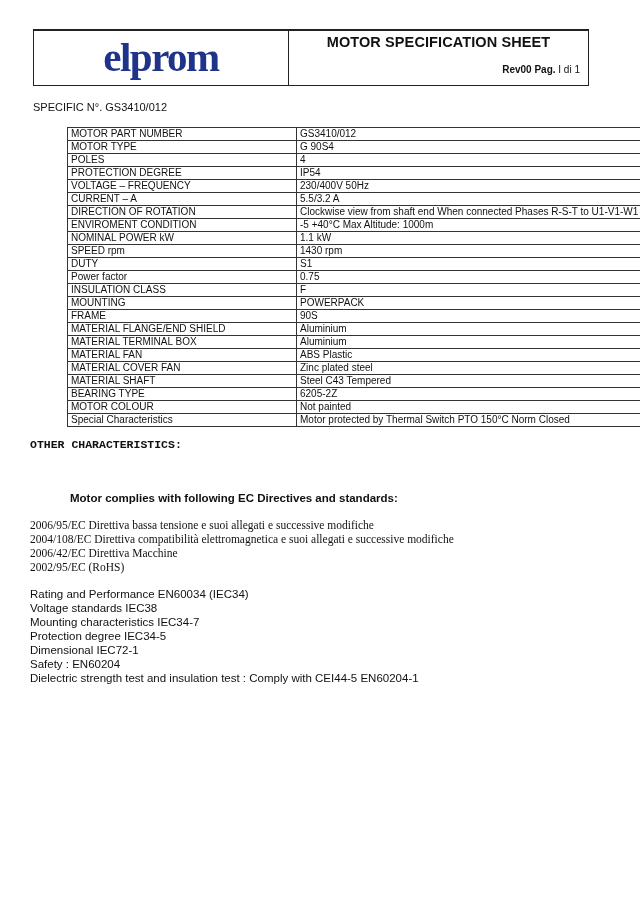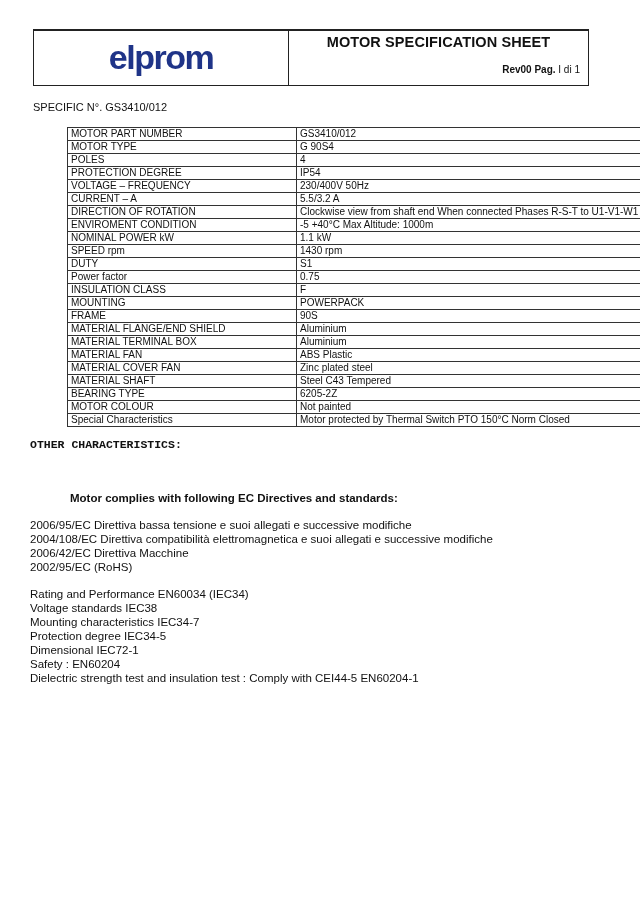--- a/index.html
+++ b/index.html
@@ -1,19 +1,19 @@
 <!DOCTYPE html>
 <html><head>
 <meta charset="utf-8">
 <style>
   html, body { margin: 0; padding: 0; background: #ffffff; }
   body { width: 640px; height: 906px; position: relative; font-family: "Liberation Sans", sans-serif; color: #111; overflow: hidden; }
   .header-box { position: absolute; left: 33px; top: 29px; width: 556px; height: 57px; border: 1px solid #222; border-top-width: 2px; box-sizing: border-box; display: flex; }
   .logo-cell { width: 254px; border-right: 1px solid #222; display: flex; align-items: center; justify-content: center; }
-  .logo { font-family: Liberation Sans, sans-serif; font-weight: bold; font-size: 34px; color: #1f3488; letter-spacing: -1.5px; line-height: 1; margin-top: -2px; }
+  .logo { font-family: Liberation Serif, serif; font-weight: bold; font-size: 41px; color: #1f3488; letter-spacing: -1.5px; line-height: 1; margin-top: -2px; }
   .title-cell { flex: 1; position: relative; }
   .title { position: absolute; left: 0; right: 0; top: 3px; text-align: center; font-weight: bold; font-size: 14.5px; letter-spacing: 0.1px; }
   .rev { position: absolute; right: 8px; top: 33px; font-size: 10px; }
   .rev b { font-weight: bold; }
   .specific { position: absolute; left: 33px; top: 101px; font-size: 11px; }
   .spec-table { position: absolute; left: 67px; top: 127px; width: 592px; border-collapse: collapse; font-size: 10px; }
   .spec-table td { border: 1px solid #333; padding: 0 3px; line-height: 12px; vertical-align: top; }
   .spec-table td.k { width: 222px; }
   .spec-table td.v { text-align: justify; text-align-last: left; }
   .section { position: absolute; left: 30px; font-size: 11.5px; line-height: 14px; }
@@ -134,21 +134,21 @@
       <tr>
         <td class="k">Special Characteristics</td>
         <td class="v">Motor protected by Thermal Switch PTO 150°C Norm Closed</td>
       </tr>
     </tbody>
 </table>
 
 <div class="section bold" style="top:438px;font-family:Liberation Mono, monospace;">OTHER CHARACTERISTICS:</div>
 <div class="section bold" style="top:491px;margin-left:40px;">Motor complies with following EC Directives and standards:</div>
 
-<div class="section lines" style="top:518px;">
+<div class="section lines" style="top:518px;font-family:Liberation Serif, serif;">
   <div>2006/95/EC Direttiva bassa tensione e suoi allegati e successive modifiche</div>
   <div>2004/108/EC Direttiva compatibilità elettromagnetica e suoi allegati e successive modifiche</div>
   <div>2006/42/EC Direttiva Macchine</div>
   <div>2002/95/EC (RoHS)</div>
 </div>
 
 <div class="section lines" style="top:587px;">
   <div>Rating and Performance EN60034 (IEC34)</div>
   <div>Voltage standards IEC38</div>
   <div>Mounting characteristics IEC34-7</div>

